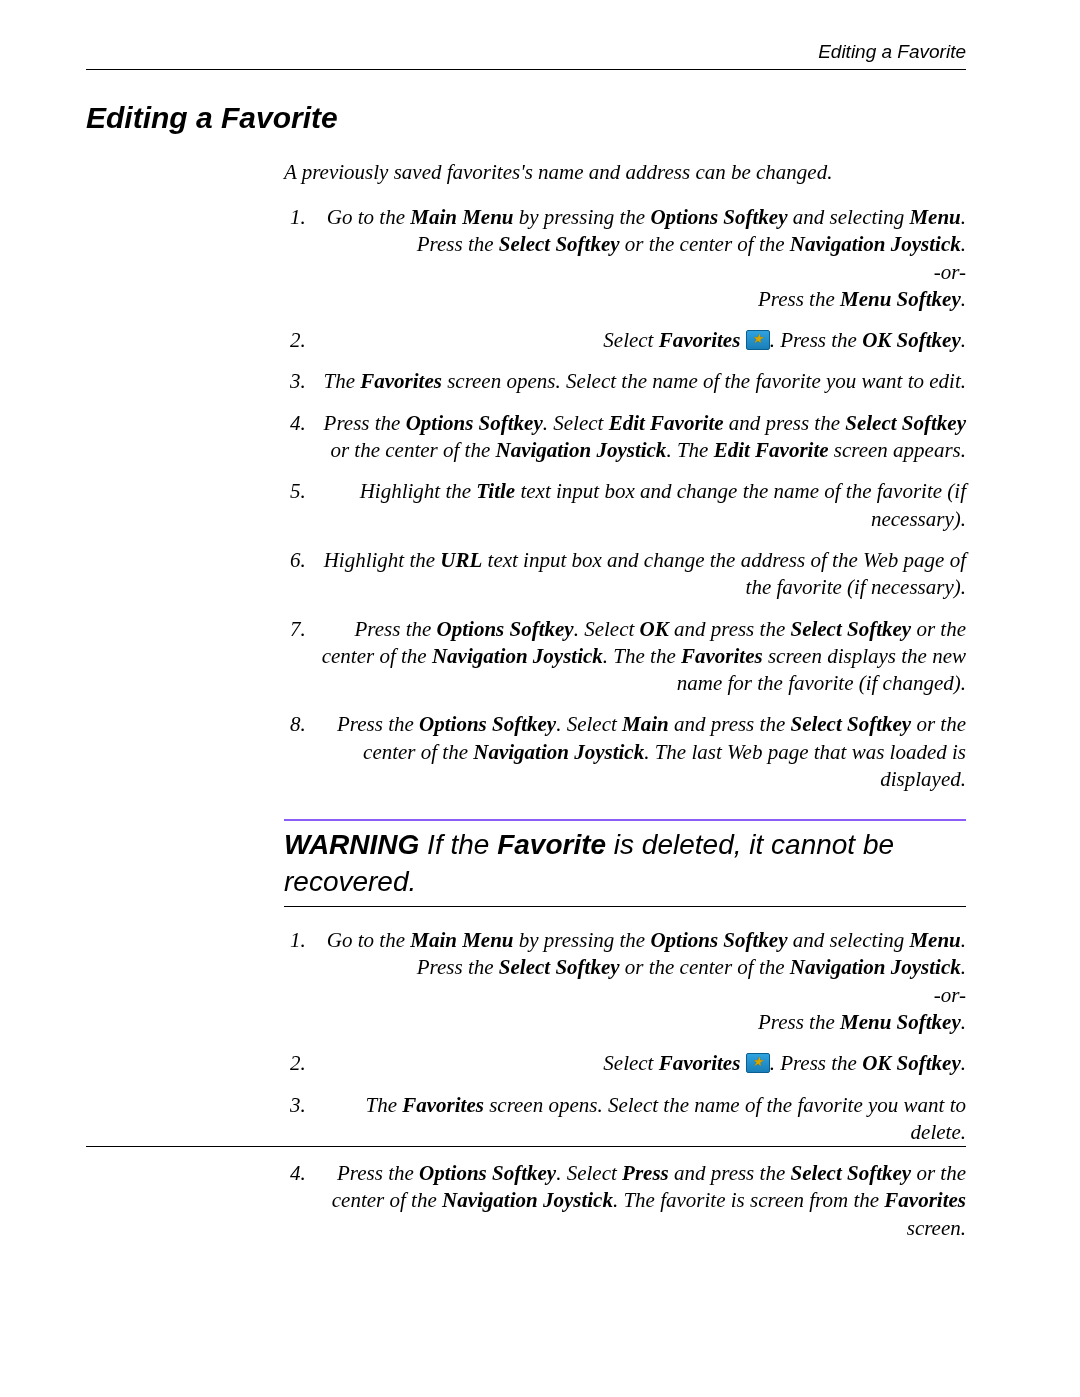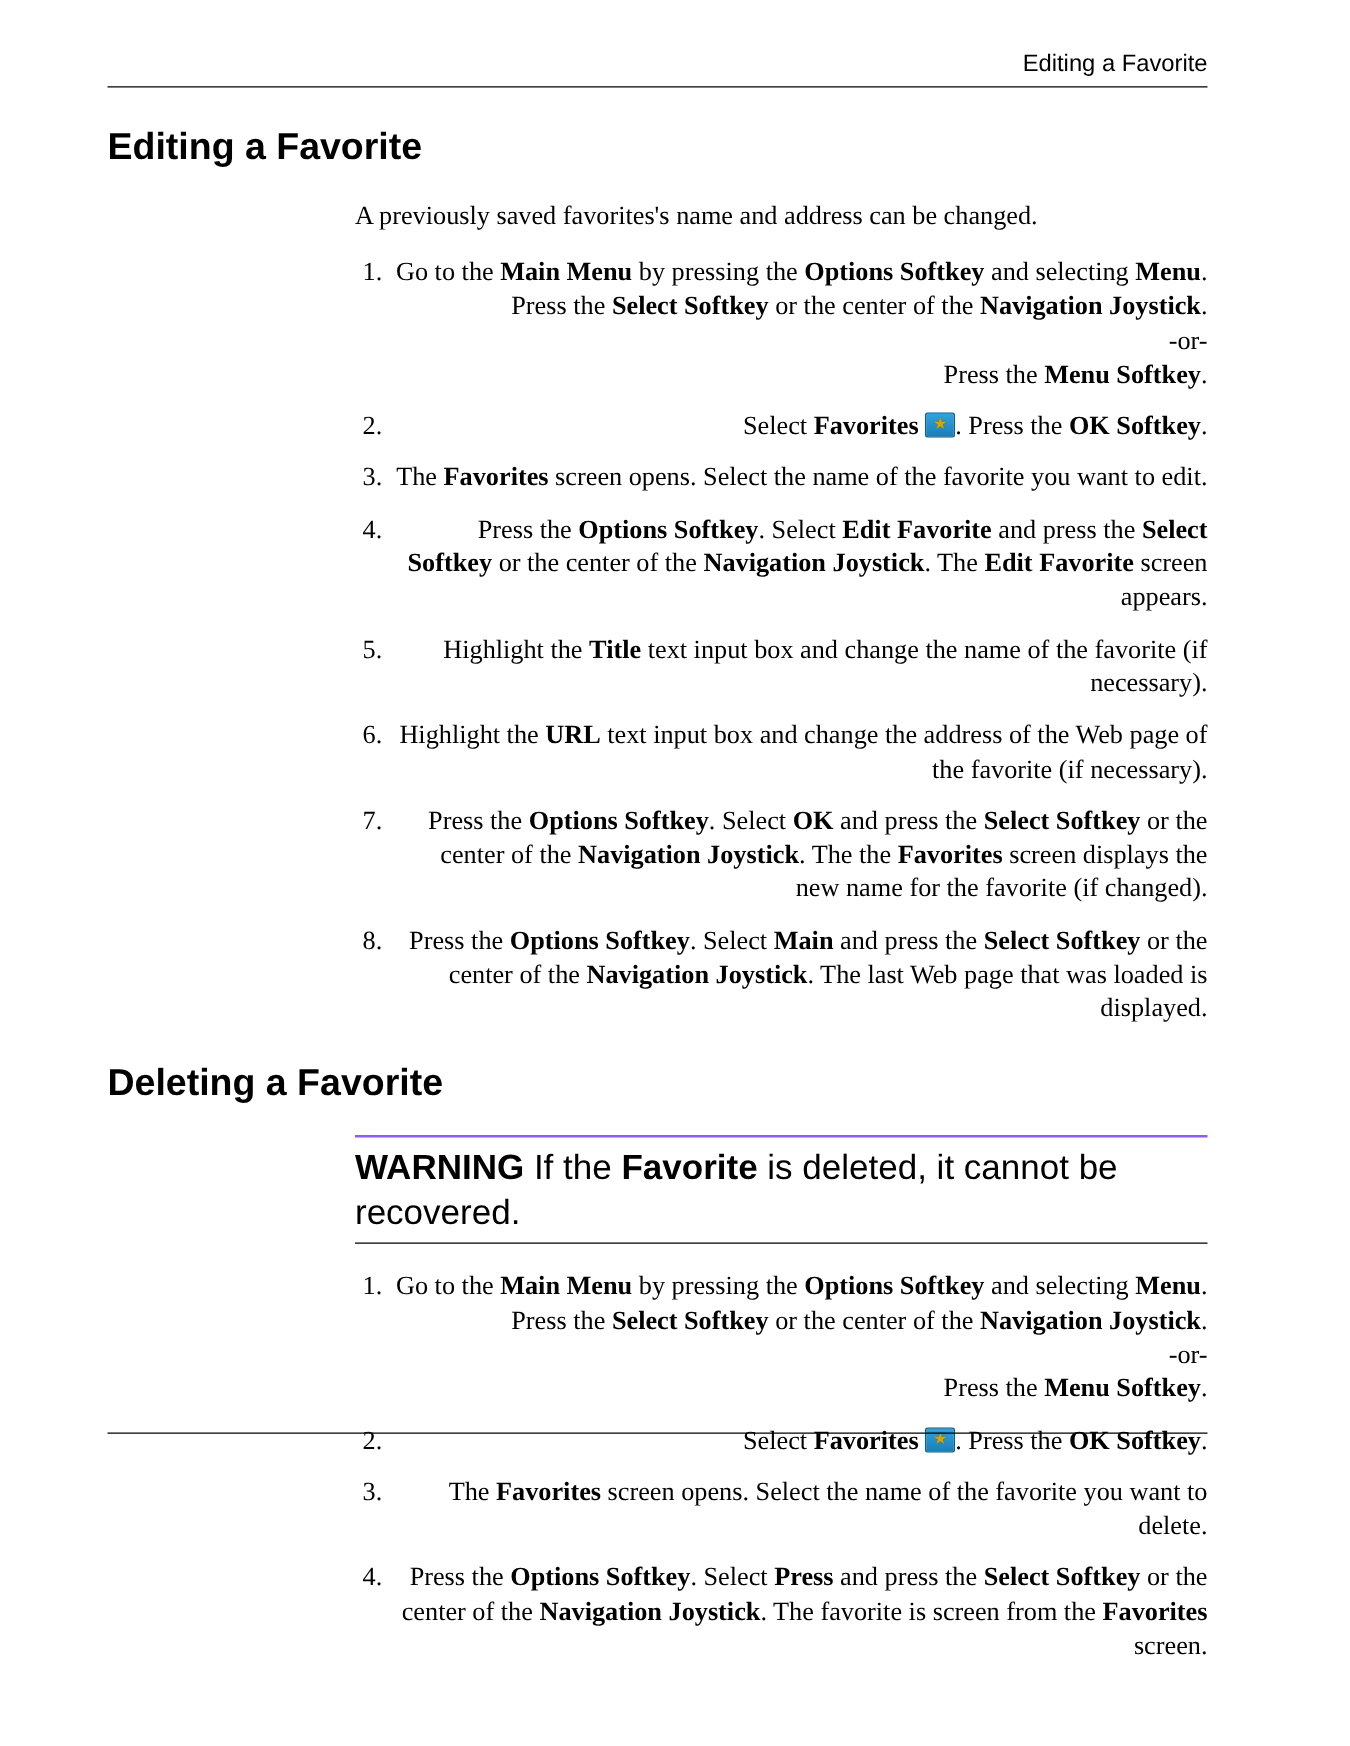--- a/index.html
+++ b/index.html
@@ -14,20 +14,21 @@
     font-family: "Times New Roman", Times, serif;
     color: #000;
     font-size: 21px;
     line-height: 1.3;
   }
   .page {
     position: absolute;
     top: 40px;
     left: 86px;
     width: 880px;
+    font-style: italic;
   }
   .running-head {
     font-family: Verdana, Geneva, sans-serif;
     font-size: 19px;
     text-align: right;
     margin-bottom: 4px;
   }
   .top-rule {
     border: 0;
     border-top: 1px solid #000;
@@ -143,21 +144,20 @@
       <span>Highlight the </span><b>URL</b><span> text input box and change the address of the Web page of the favorite (if necessary).</span>
     </li>
     <li>
       <span>Press the </span><b>Options Softkey</b><span>. Select </span><b>OK</b><span> and press the </span><b>Select Softkey</b><span> or the center of the </span><b>Navigation Joystick</b><span>. The the </span><b>Favorites</b><span> screen displays the new name for the favorite (if changed).</span>
     </li>
     <li>
       <span>Press the </span><b>Options Softkey</b><span>. Select </span><b>Main</b><span> and press the </span><b>Select Softkey</b><span> or the center of the </span><b>Navigation Joystick</b><span>. The last Web page that was loaded is displayed.</span>
     </li>
   </ol>
 
-  <h2 class="section">Deleting a Favorite</h2>
 
   <div class="warning-box">
     <span class="wlabel">WARNING</span><span>  If the </span><b>Favorite</b><span> is deleted, it cannot be recovered.</span>
   </div>
 
   <ol class="steps">
     <li>
       <span>Go to the </span><b>Main Menu</b><span> by pressing the </span><b>Options Softkey</b><span> and selecting </span><b>Menu</b><span>. Press the </span><b>Select Softkey</b><span> or the center of the </span><b>Navigation Joystick</b><span>.</span>
       <br>
       <span>-or-</span>

